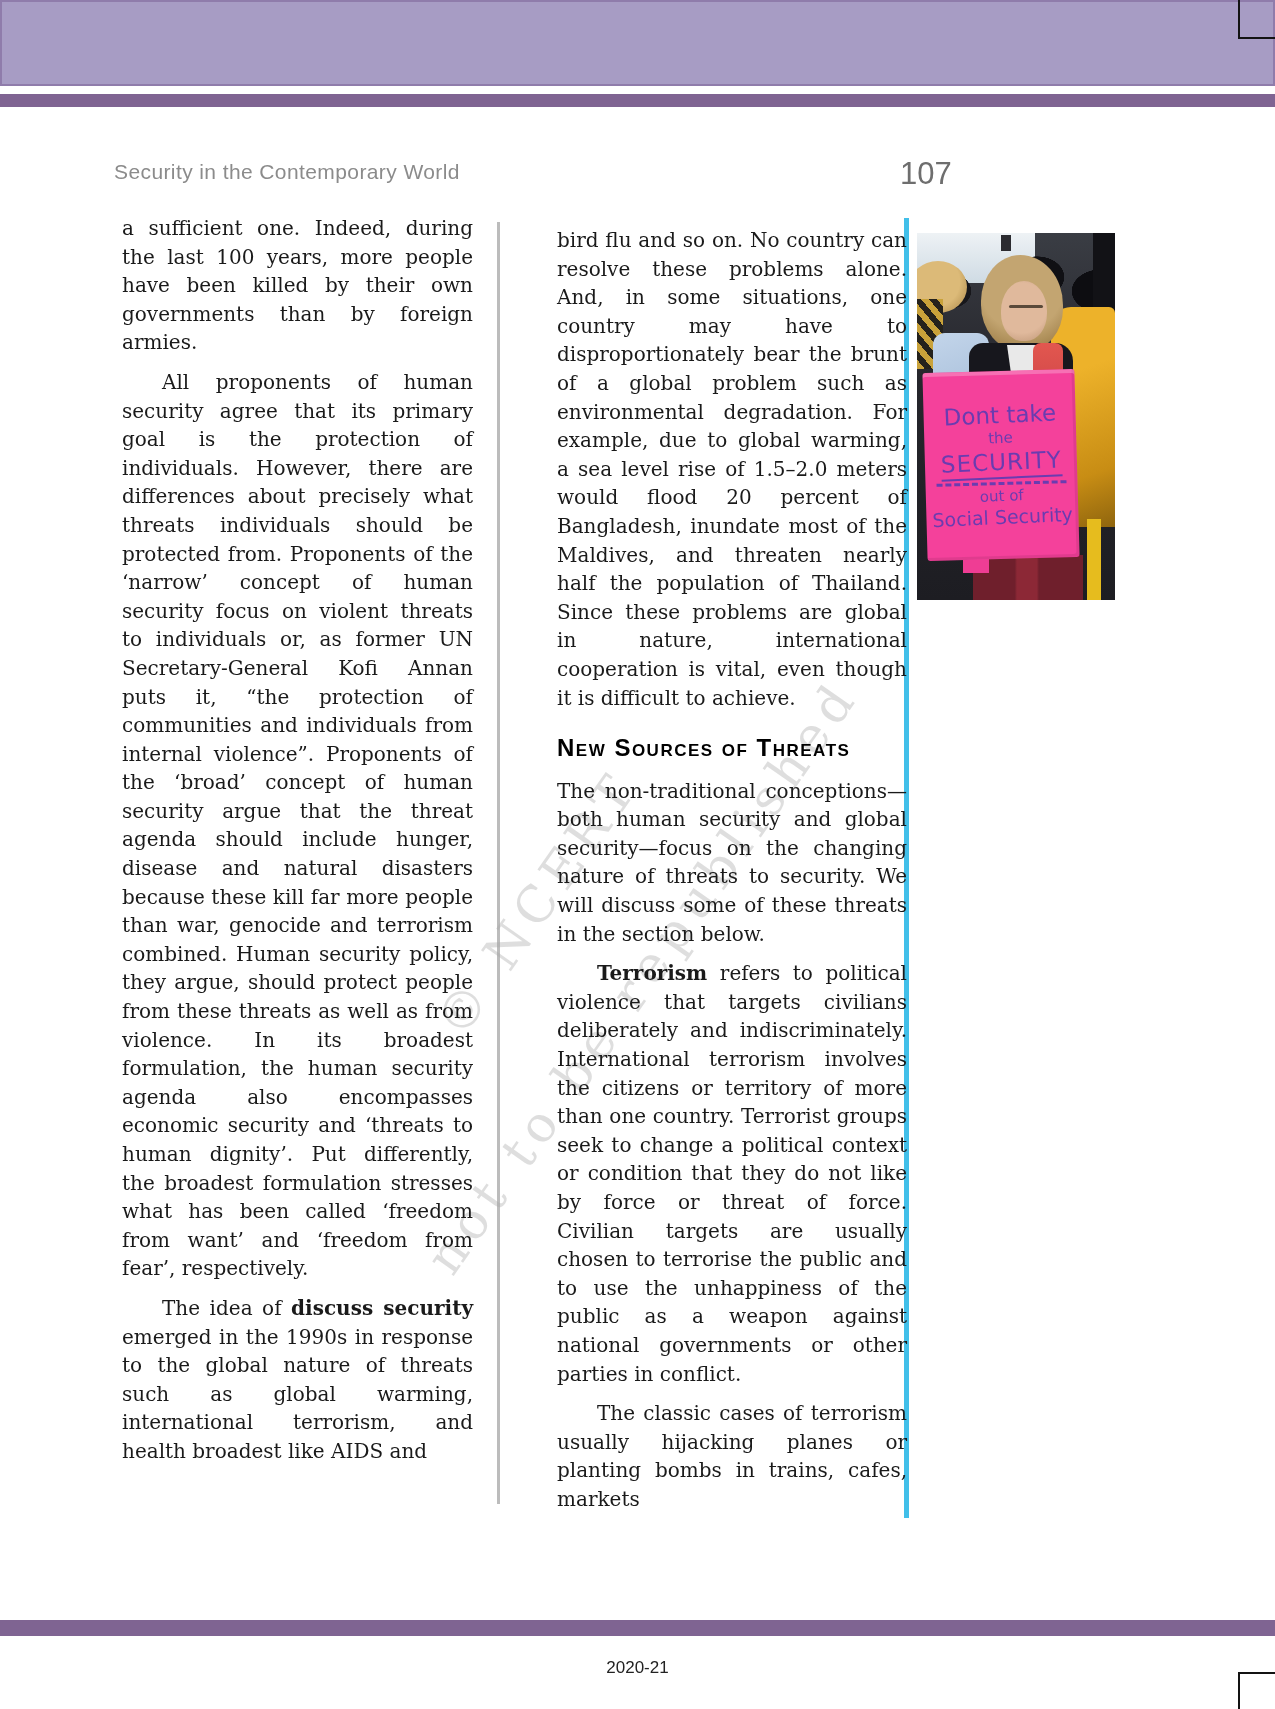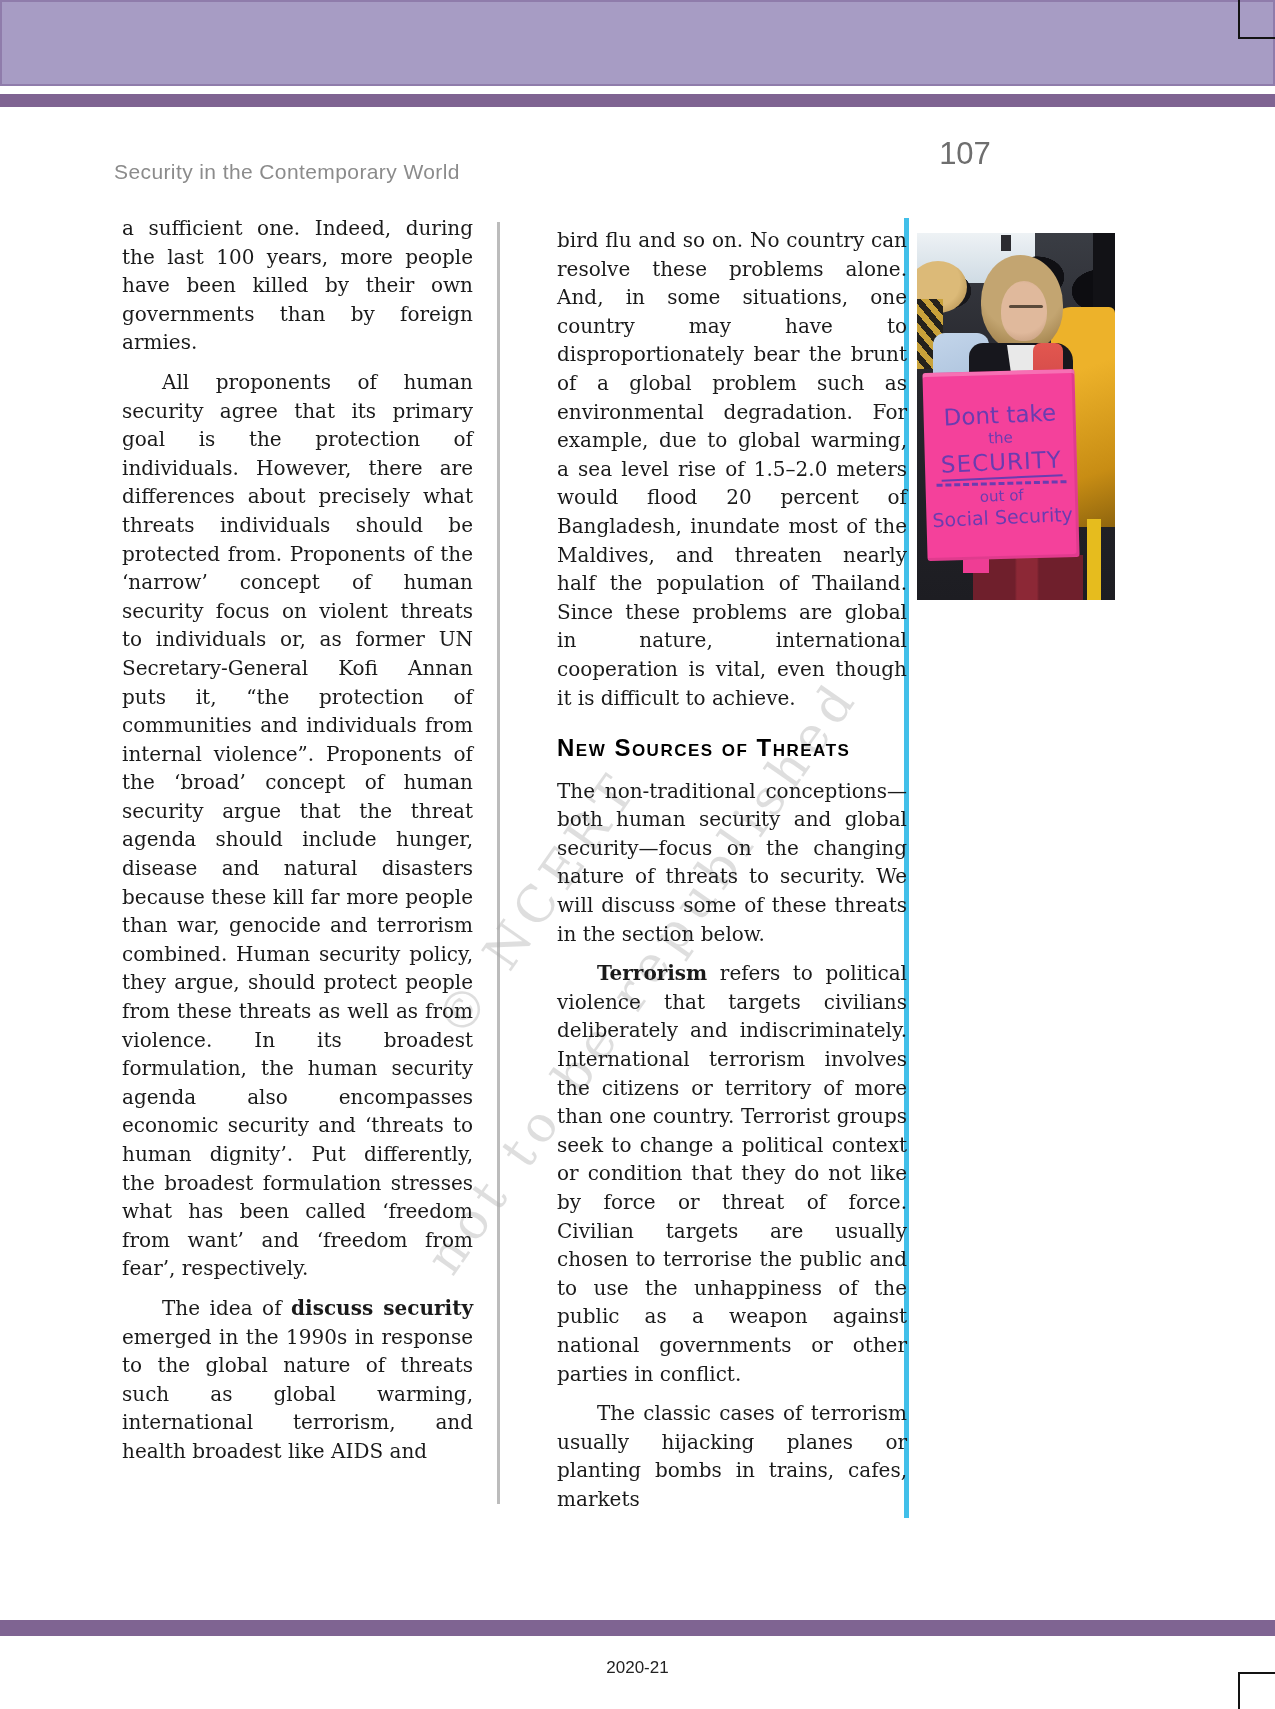--- a/index.html
+++ b/index.html
@@ -13,21 +13,21 @@
   .band-thin{left:0;width:1275px;height:13px;background:#7f6492;}
   .band-thin-top{top:94px;}
   .band-thin-bottom{top:1620px;height:16px;}
   .corner{width:37px;height:37px;left:1238px;}
   .corner-top{top:0;border-left:2px solid #131313;border-bottom:2px solid #131313;}
   .corner-bottom{top:1672px;border-left:2px solid #131313;border-top:2px solid #131313;}
 
   
   .running-head{left:114px;top:160px;font-family:"Liberation Sans",sans-serif;
                 font-size:21px;letter-spacing:.4px;color:#8b8b8b;}
-  .page-num{left:900px;top:136px;width:130px;text-align:center;
+  .page-num{left:900px;top:156px;width:130px;text-align:left;
             font-family:"Liberation Sans",sans-serif;font-size:31px;color:#6e6e6e;}
 
   
   .watermark{left:270px;top:560px;width:640px;height:760px;
              display:flex;flex-direction:column;justify-content:center;align-items:center;
              gap:70px;transform:rotate(-55deg);pointer-events:none;z-index:1;}
   .watermark div{font-family:"DejaVu Serif",serif;font-size:50px;letter-spacing:8px;
                  color:rgba(168,168,168,0.38);white-space:nowrap;}
 
   

